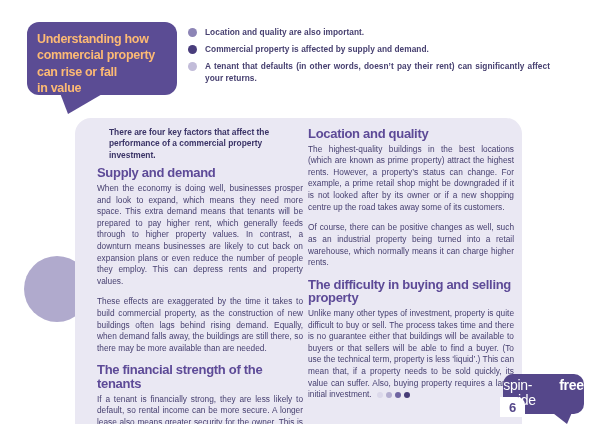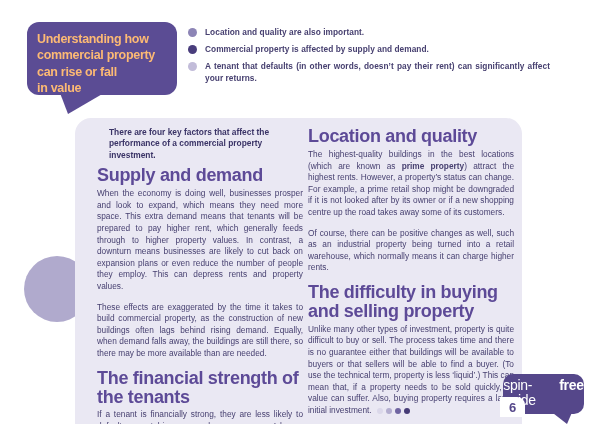--- a/index.html
+++ b/index.html
@@ -42,29 +42,29 @@
   }
   
   .col{position:absolute;top:127px;width:206px;z-index:2;}
   .col-left{left:97px;}
   .col-right{left:308px;}
   .intro{
     font-size:8.4px;font-weight:bold;line-height:1.36;
     color:var(--intro);margin:0 0 5px 12px;
   }
   h3.sec{
-    font-size:18px;font-weight:bold;color:var(--heading);
+    font-size:13px;font-weight:bold;color:var(--heading);
     line-height:1.05;letter-spacing:-0.3px;margin:4px 0 3px 0;
   }
   h3.sec.first{margin-top:0;}
   p.body{
     font-size:8.3px;line-height:1.4;color:var(--body);
     text-align:justify;margin:0 0 9px 0;
   }
-  .inline-bold{font-weight:bold;margin-top:42px;}
+  .inline-bold{font-weight:normal;margin-top:42px;}
   .end-dots{white-space:nowrap;}
   .end-dots .edot{
     display:inline-block;width:6px;height:6px;border-radius:50%;
     margin-left:3px;vertical-align:middle;
   }
   .ed1{background:var(--dot1);} .ed2{background:var(--dot2);}
   .ed3{background:var(--dot3);} .ed4{background:var(--dot4);}
   
   .logo-bubble{
     position:absolute;left:503px;top:374px;width:81px;height:40px;

